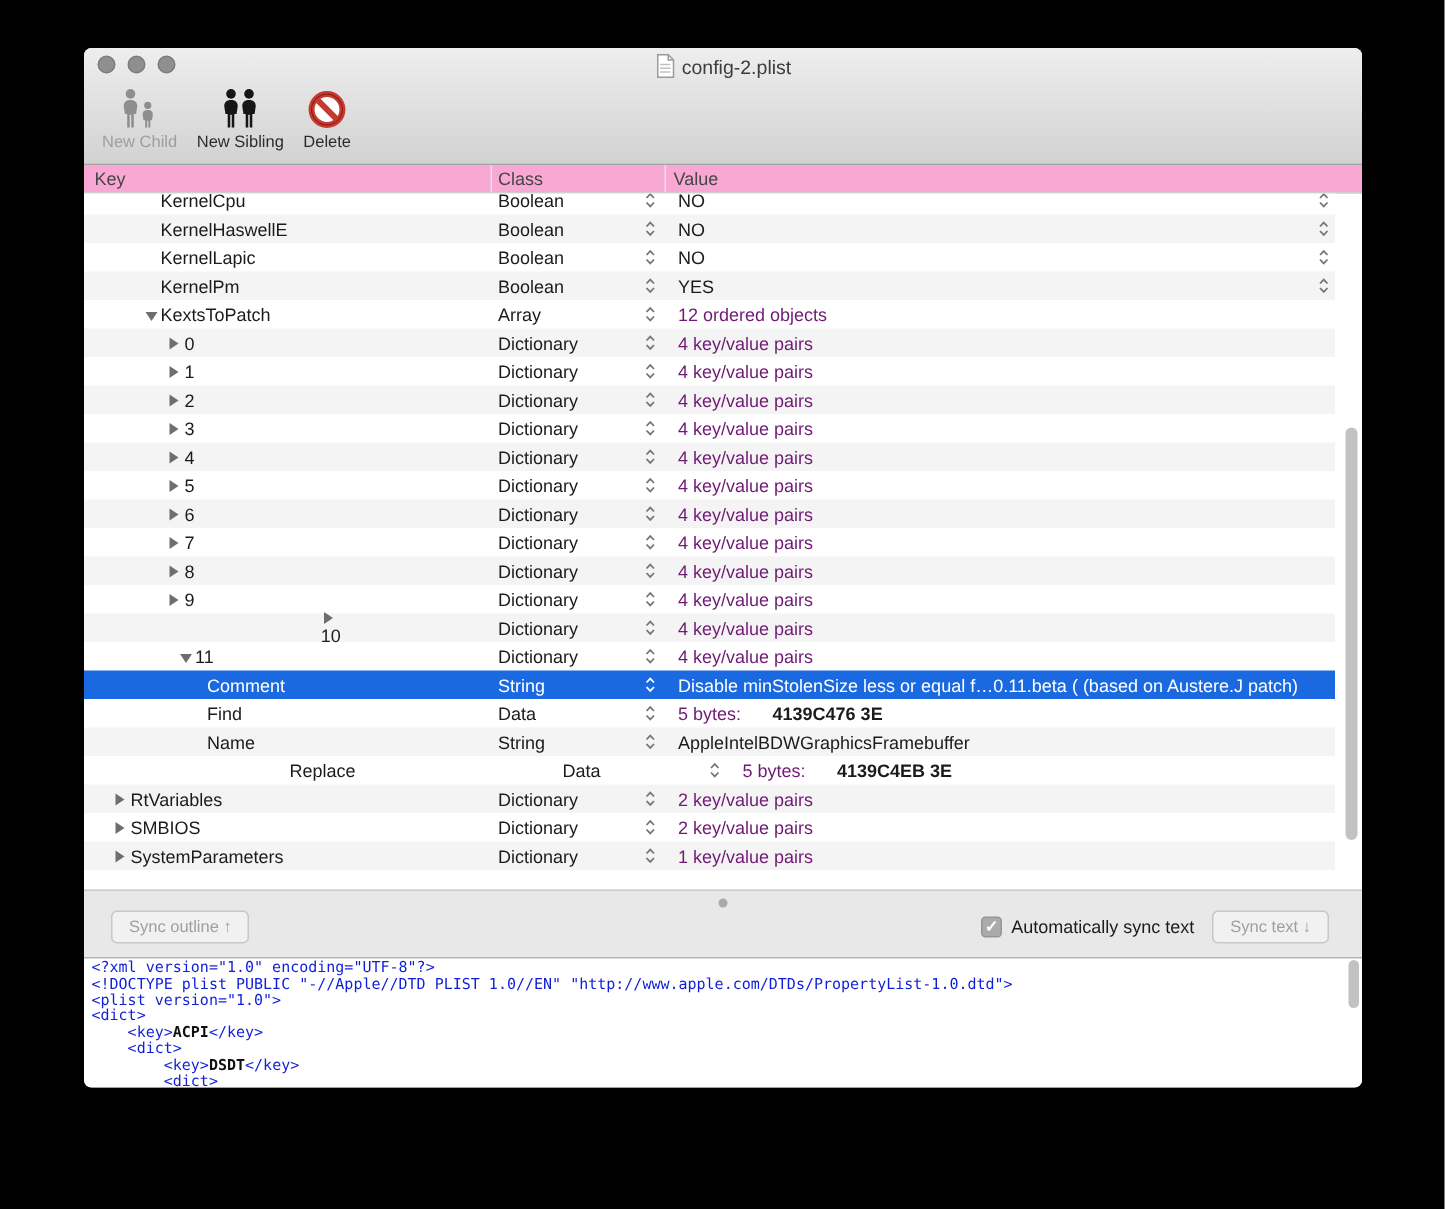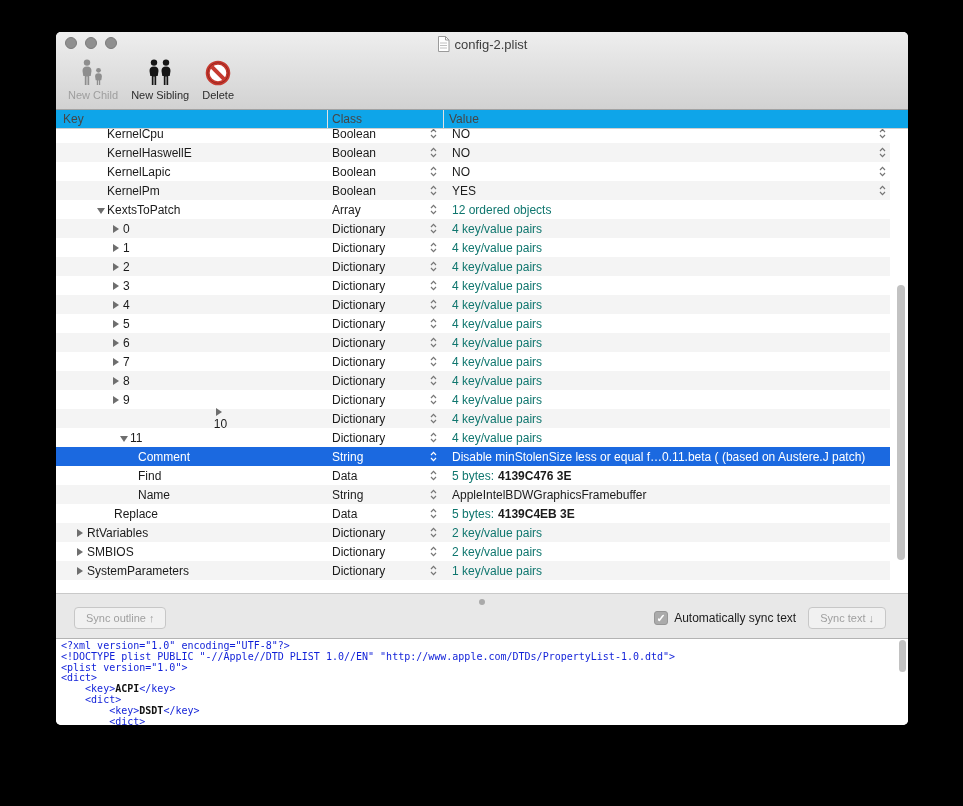--- a/index.html
+++ b/index.html
@@ -27,42 +27,42 @@
     align-items:center; gap:5px; font-size:13px; color:#3d3d3d;
   }
   .toolbar { display:flex; align-items:flex-start; padding:3px 0 0 12px; gap:13px; height:56px; box-sizing:border-box; }
   .tbitem { display:flex; flex-direction:column; align-items:center; }
   .tbicon { height:29px; display:flex; align-items:flex-end; }
   .tblabel { font-size:11px; color:#2c2c2c; margin-top:3px; white-space:nowrap; }
   .tbitem.disabled .tblabel { color:#9e9e9e; }
   
   .outline { position:absolute; top:78px; left:0; width:852px; height:483px; background:#fff; }
   .ol-header {
-    height:19px; display:flex; background:#0ea5e9; border-bottom:1px solid #cfcfcf;
+    height:19px; display:flex; background:#f9a8d4; border-bottom:1px solid #cfcfcf;
     box-sizing:border-box; font-size:12px; color:#464646;
   }
   .hcell { display:flex; align-items:center; box-sizing:border-box; }
   .hcell.k { width:272px; padding-left:7px; border-right:1px solid #e2e2e2; }
   .hcell.c { width:116px; padding-left:4px; border-right:1px solid #e2e2e2; }
   .hcell.v { flex:1; padding-left:5px; }
   .rows { width:834px; }
   .row { height:19px; display:flex; align-items:center; font-size:12px; color:#1b1b1b; background:#ffffff; }
   .row.alt { background:#f4f4f4; }
   .row.sel { background:#1b69e0; color:#ffffff; }
   .row.sel .vmuted, .row.sel .klabel, .row.sel .stepper, .row.sel .vtext { color:#ffffff; }
   .cliprow { height:14px; overflow:hidden; }
   .cliprow .row { margin-top:-5px; }
   .cell-key { width:272px; display:flex; align-items:center; box-sizing:border-box; overflow:hidden; white-space:nowrap; }
   .tri { width:10px; display:inline-flex; align-items:center; flex:0 0 10px; }
   .tri.col::before { content:""; border-left:6px solid #6e6e6e; border-top:4px solid transparent; border-bottom:4px solid transparent; }
   .tri.exp::before { content:""; border-top:6px solid #6e6e6e; border-left:4px solid transparent; border-right:4px solid transparent; margin-top:2px; }
   .cell-class { width:116px; display:flex; align-items:center; justify-content:space-between; box-sizing:border-box; padding:0 7px 0 4px; }
   .stepper { color:#767676; display:inline-flex; align-items:center; }
   .cell-value { flex:1; display:flex; align-items:center; box-sizing:border-box; padding:0 3px 0 8px; overflow:hidden; white-space:nowrap; }
-  .vmuted { color:#0f766e; margin-right:4px; }
+  .vmuted { color:#701a75; margin-right:21px; }
   .vtext.vbold { font-weight:bold; }
   .vstep { margin-left:auto; padding-right:1px; }
   .ol-scrollbar { position:absolute; right:3px; top:175px; width:8px; height:275px; background:#c2c2c2; border-radius:4px; }
   
   .splitband {
     position:absolute; top:561px; left:0; width:100%; height:45px; background:#e8e8e8;
     border-top:1px solid #c9c9c9; box-sizing:border-box;
   }
   .split-dot { position:absolute; left:50%; top:5px; transform:translateX(-50%); width:6px; height:6px; border-radius:50%; background:#aaaaaa; }
   .syncrow { position:absolute; left:18px; right:22px; top:13px; display:flex; align-items:center; }
@@ -538,21 +538,21 @@
                 <polyline points="1,4 3.5,1.4 6,4" fill="none" stroke="currentColor" stroke-width="1.2"></polyline>
                 <polyline points="1,7 3.5,9.6 6,7" fill="none" stroke="currentColor" stroke-width="1.2"></polyline>
               </svg>
             </span>
           </div>
           <div class="cell-value">
             <span class="vtext">AppleIntelBDWGraphicsFramebuffer</span>
           </div>
         </div>
         <div class="row">
-          <div class="cell-key" style="padding-left: 48px;">
+          <div class="cell-key" style="padding-left: 84px; margin-left: 43px;">
             <span class="tri"></span>
             <span class="klabel">Replace</span>
           </div>
           <div class="cell-class">
             <span>Data</span>
             <span class="stepper">
               <svg width="7" height="11" viewBox="0 0 7 11">
                 <polyline points="1,4 3.5,1.4 6,4" fill="none" stroke="currentColor" stroke-width="1.2"></polyline>
                 <polyline points="1,7 3.5,9.6 6,7" fill="none" stroke="currentColor" stroke-width="1.2"></polyline>
               </svg>

